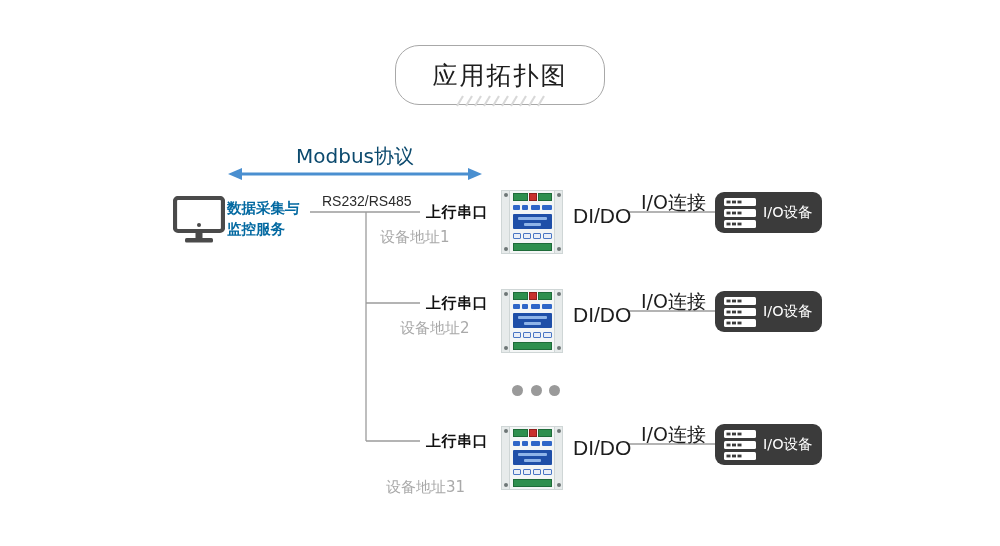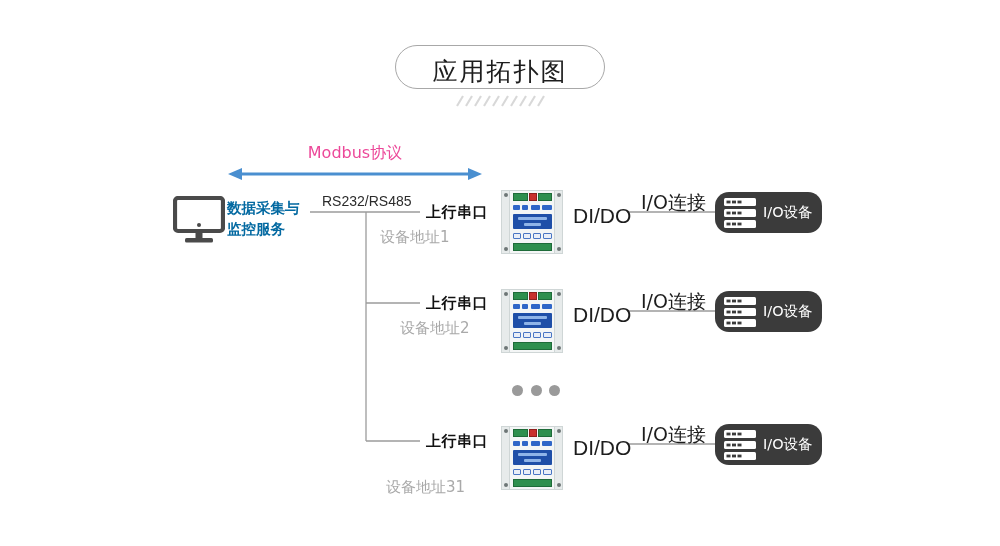--- a/index.html
+++ b/index.html
@@ -15,26 +15,26 @@
     font-family: "Liberation Sans", "DejaVu Sans", sans-serif;
     color: #222222;
   }
 
   
   #title-block {
     position: absolute;
     left: 395px;
     top: 45px;
     width: 210px;
-    height: 44px;
+    height: 60px;
     border: 1.4px solid #a8a8a8;
     border-radius: 24px;
     box-sizing: border-box;
     display: flex;
-    align-items: flex-end;
+    align-items: center;
     justify-content: center;
   }
   #title-text {
     font-size: 25px;
     letter-spacing: 2px;
     color: #1d1d1d;
     font-family: "DejaVu Sans", "Liberation Sans", sans-serif;
   }
   #title-hatch {
     position: absolute;
@@ -44,22 +44,22 @@
     height: 14px;
   }
 
   
   #modbus-label {
     position: absolute;
     left: 230px;
     top: 143px;
     width: 250px;
     text-align: center;
-    font-size: 16px;
-    color: #ec4899;
+    font-size: 20px;
+    color: #0c4a6e;
     font-family: "DejaVu Sans", "Liberation Sans", sans-serif;
   }
   #modbus-arrow {
     position: absolute;
     left: 228px;
     top: 164px;
     width: 254px;
     height: 20px;
   }
 
@@ -203,21 +203,21 @@
     white-space: nowrap;
     font-family: "DejaVu Sans", "Liberation Sans", sans-serif;
   }
 
   
   .io-box {
     position: absolute;
     width: 107px;
     height: 41px;
     background: #3b3b3b;
-    border-radius: 14px;
+    border-radius: 9px;
     display: flex;
     align-items: center;
   }
   .io-box .server-icon {
     margin-left: 9px;
     width: 32px;
     height: 30px;
     flex: 0 0 auto;
   }
   .io-box .io-text {

